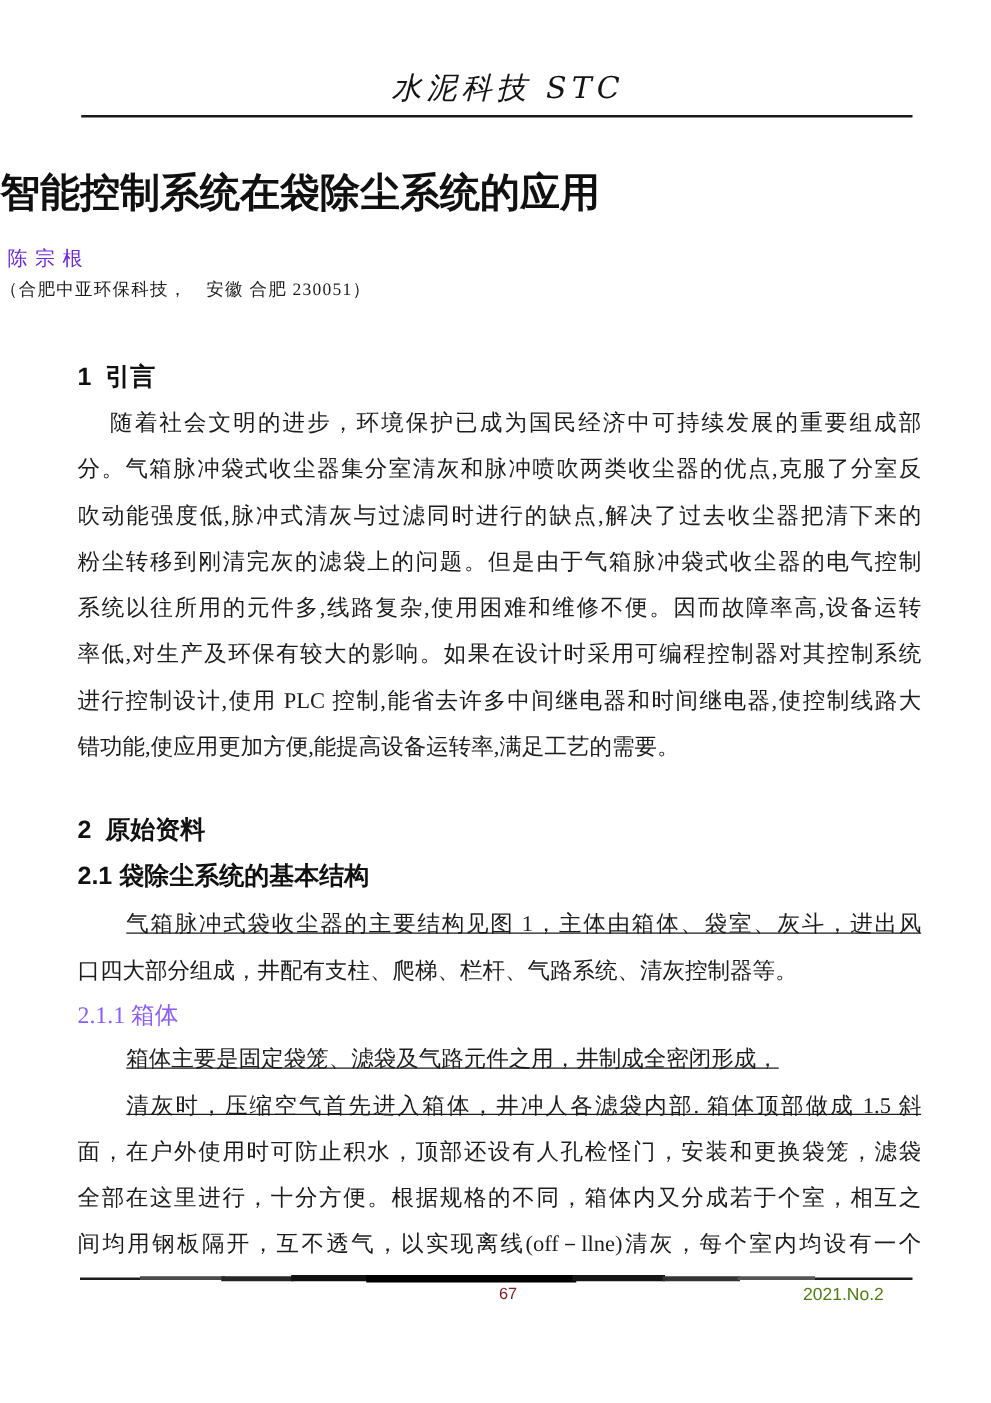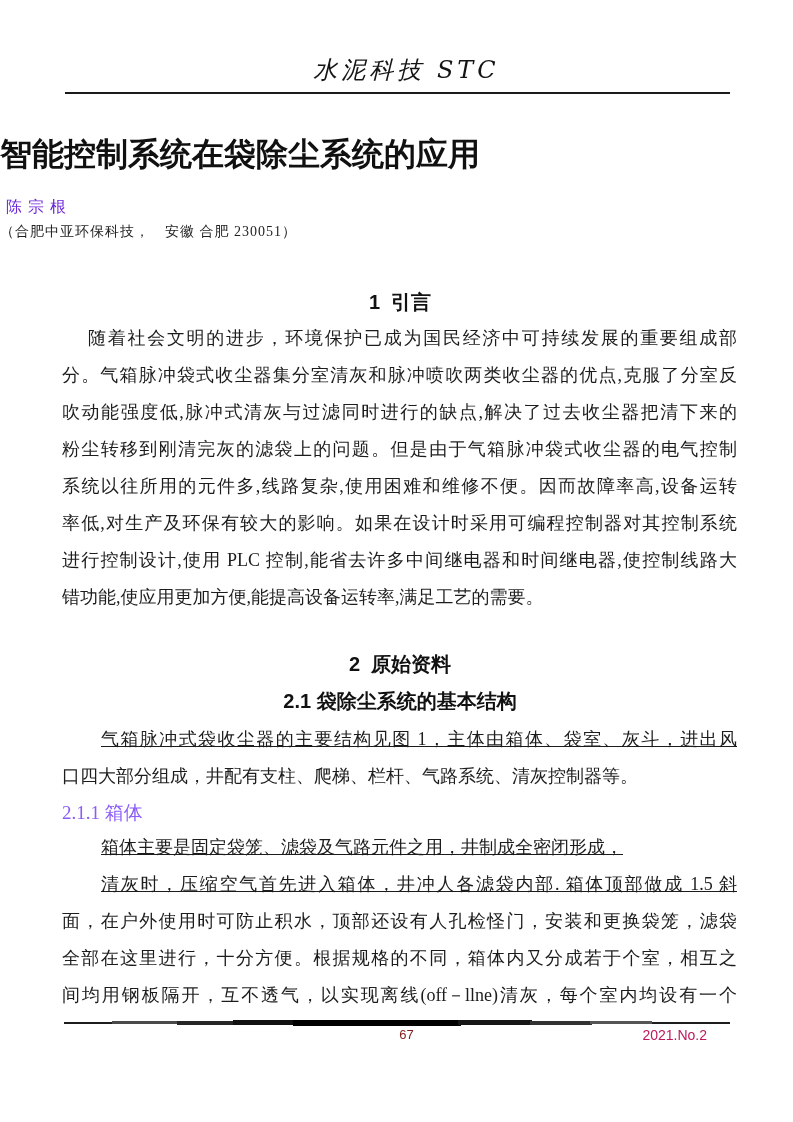--- a/index.html
+++ b/index.html
@@ -64,21 +64,20 @@
   
   .sec-heading {
     position: absolute;
     left: 62px; width: 676px;
     margin: 0;
     font-family: "Liberation Sans", sans-serif;
     font-weight: 700;
     font-size: 20px;
     line-height: 28px;
     color: #111;
-    text-align: center;
   }
   .sub-plain {
     position: absolute;
     left: 62px; width: 676px;
     margin: 0;
     font-family: "Liberation Serif", serif;
     font-weight: 400;
     font-size: 19px;
     line-height: 26px;
     color: #8b5cf6;
@@ -120,21 +119,21 @@
     text-align: center;
     font-family: "Liberation Sans", sans-serif;
     font-size: 13px;
     color: #7f1d1d;
   }
   .issue {
     position: absolute;
     top: 1027px; right: 106px;
     font-family: "Liberation Sans", sans-serif;
     font-size: 14px;
-    color: #be185d;
+    color: #4d7c0f;
   }
 </style>
 </head>
 <body>
 
 <div class="page">
 
   <div class="journal-title">水泥科技 STC</div>
   <div class="header-rule"></div>
 

